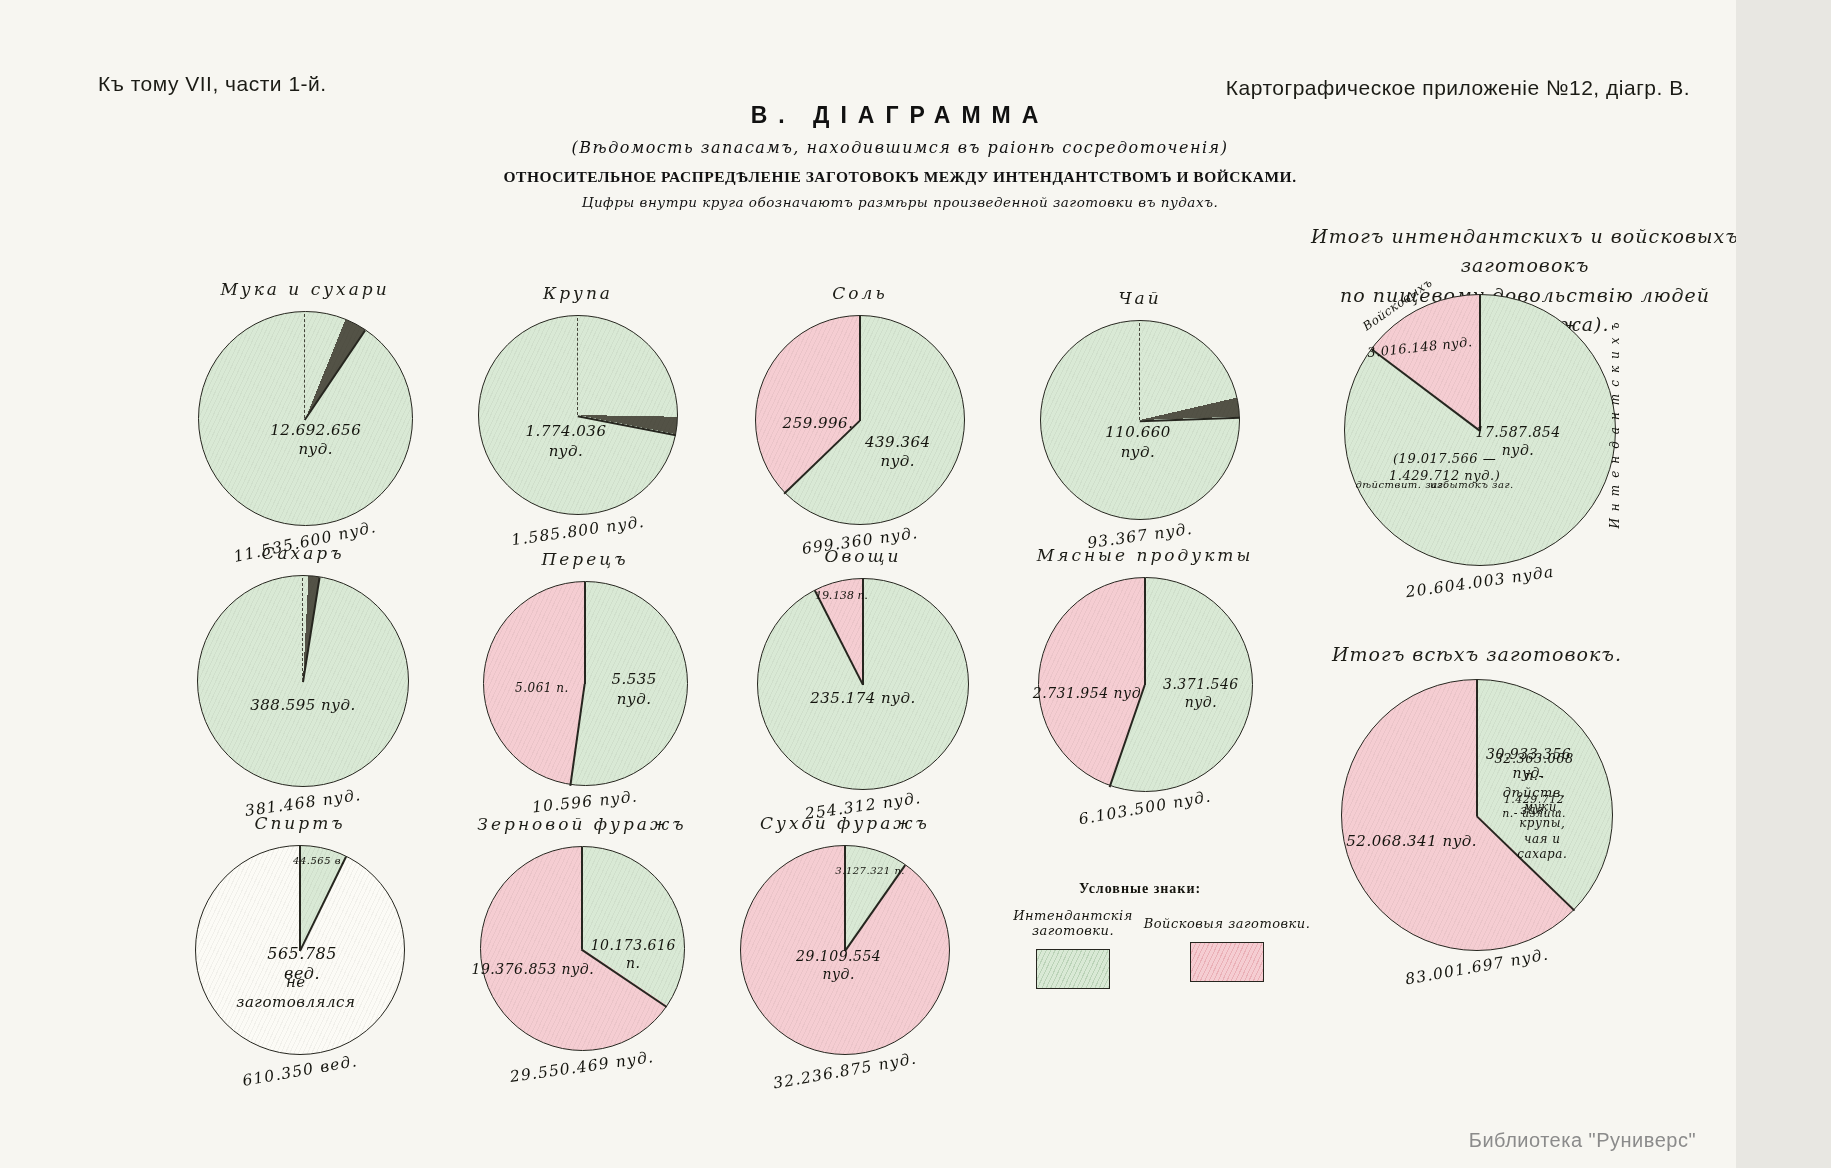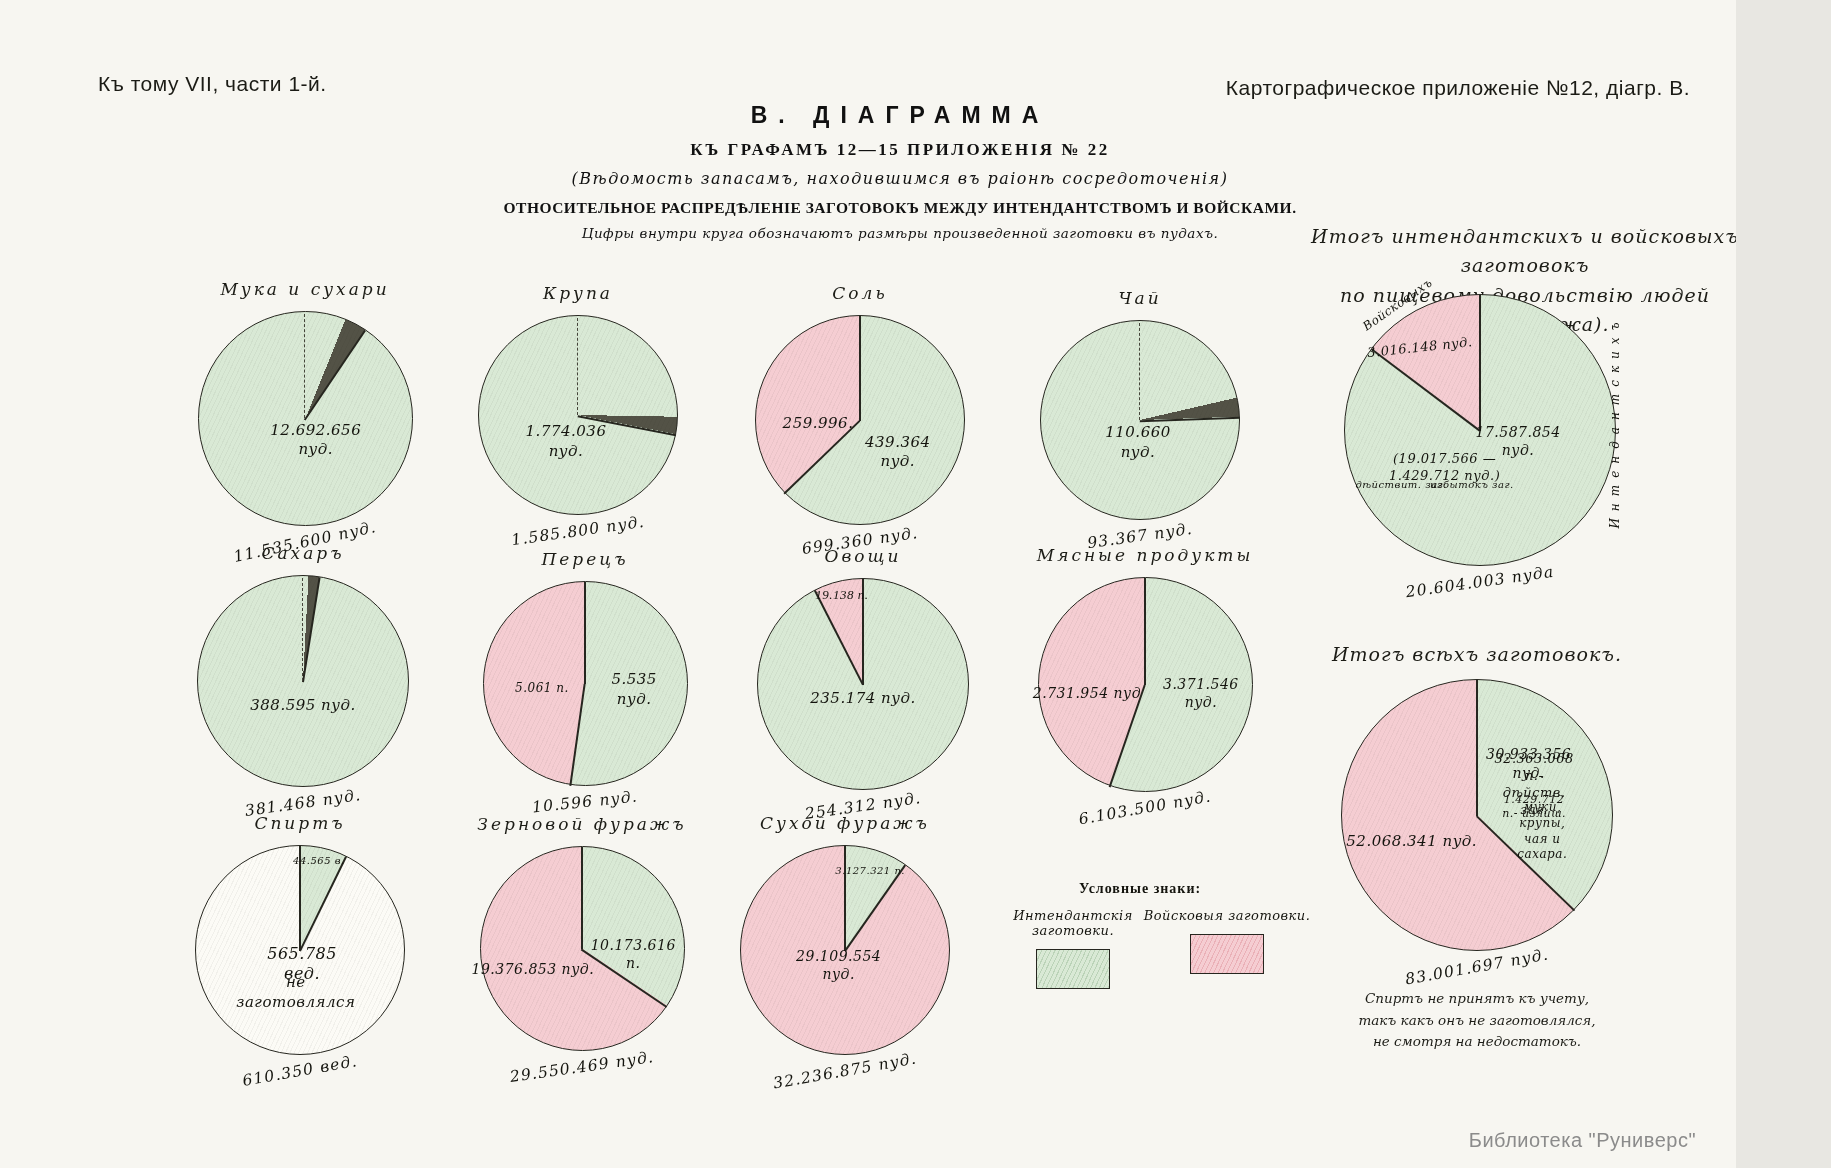--- a/index.html
+++ b/index.html
@@ -43,43 +43,39 @@
 </style>
 </head>
 <body>
 
 <div class="page">
   <div class="corner-left">Къ тому VII, части 1-й.</div>
   <div class="corner-right">Картографическое приложеніе №12, діагр. В.</div>
 
   <div class="main-title">
     <div class="mt1">В. ДІАГРАММА</div>
-    <div class="mt2">КЪ ГРАФАМЪ 12—15 ПРИЛОЖЕНІЯ № 22</div>
     <div class="mt3">(Вѣдомость запасамъ, находившимся въ раіонѣ сосредоточенія)</div>
     <div class="mt4">ОТНОСИТЕЛЬНОЕ РАСПРЕДѢЛЕНІЕ ЗАГОТОВОКЪ МЕЖДУ ИНТЕНДАНТСТВОМЪ И ВОЙСКАМИ.</div>
     <div class="mtn">Цифры внутри круга обозначаютъ размѣры произведенной заготовки въ пудахъ.</div>
   </div>
 
   <div class="rt-title" style="left:1310px;top:222px;width:430px;">Итогъ интендантскихъ и войсковыхъ заготовокъ
 по пищевому довольствію людей (безъ фуража).</div>
   <div class="rt-title" style="left:1327px;top:640px;width:300px;">Итогъ всѣхъ заготовокъ.</div>
 
   <div class="legend-title">Условные знаки:</div>
   <div class="legend-item" style="left:988px;">
     <div class="legend-label">Интендантскія заготовки.</div>
     <div class="swatch swatch-green"></div>
   </div>
-  <div class="legend-item" style="left:1142px;">
+  <div class="legend-item" style="left:1142px;margin-top:8px;">
     <div class="legend-label">Войсковыя заготовки.</div>
     <div class="swatch swatch-pink"></div>
   </div>
 
-  <div class="footnote">Спиртъ не принятъ къ учету,
-такъ какъ онъ не заготовлялся,
-не смотря на недостатокъ.</div>
   <div class="watermark">Библиотека "Руниверс"</div>
 <div class="pie-wrap" style="left: 197.5px; top: 310.5px; width: 215px; height: 215px;">
       <div class="pie-title">Мука и сухари</div>
       <div class="pie" style="background: conic-gradient(rgb(217, 233, 213) 0deg, rgb(217, 233, 213) 22deg, rgb(83, 82, 70) 22deg, rgb(83, 82, 70) 34deg, rgb(217, 233, 213) 34deg, rgb(217, 233, 213) 360deg);"></div>
       <div class="radius" style="transform: rotate(34deg);"></div>
       <div class="dashline"></div>
       <div class="plabel" style="left: 55%; top: 60%; font-size: 15px; transform: translate(-50%, -50%) rotate(0deg);">12.692.656 пуд.</div>
       <div class="pouter" style="transform: translateX(-50%) rotate(-12deg);">11.535.600 пуд.</div>
     </div>
     <div class="pie-wrap" style="left: 478px; top: 315px; width: 200px; height: 200px;">

